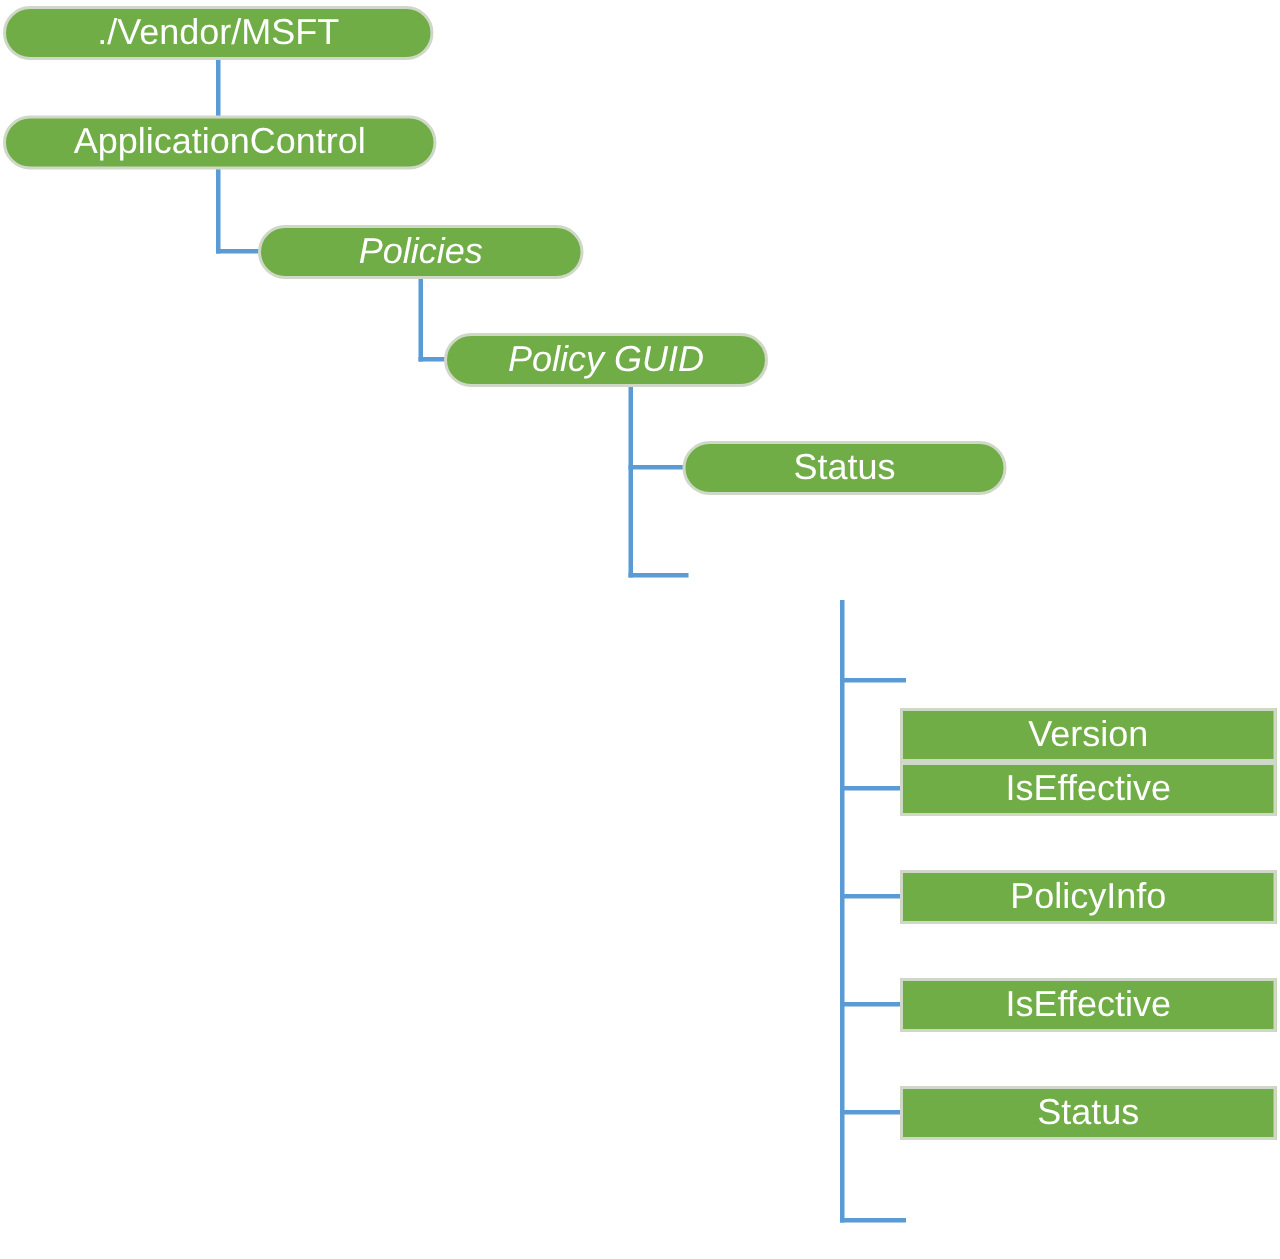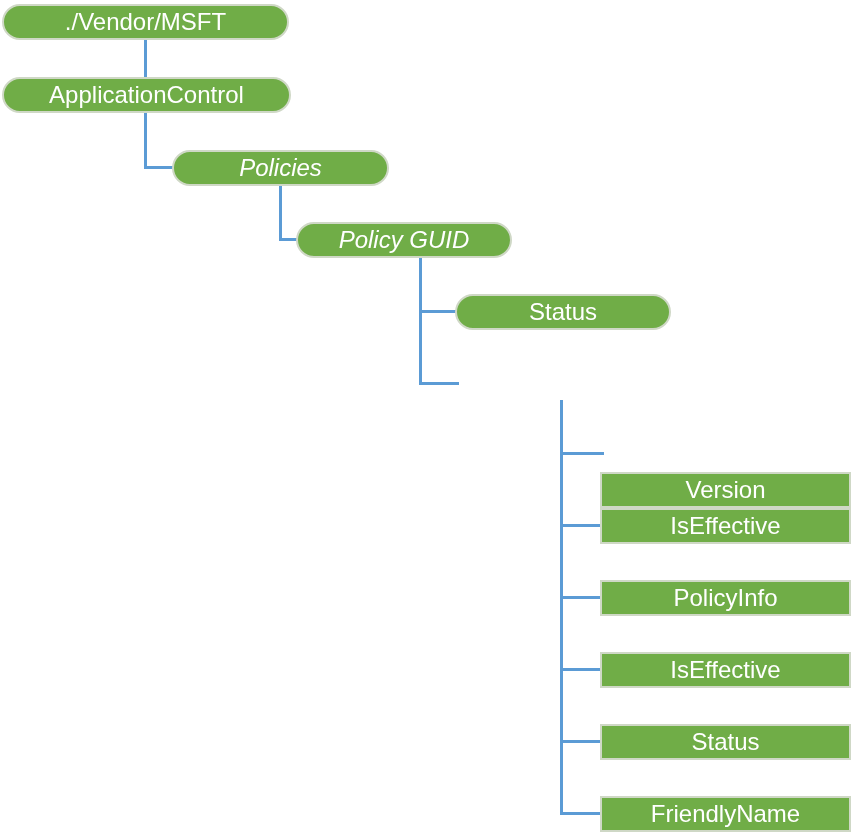--- a/index.html
+++ b/index.html
@@ -89,15 +89,14 @@
   <div class="node pill n-appcontrol">ApplicationControl</div>
   <div class="node pill n-policies">Policies</div>
   <div class="node pill n-policyguid italic">Policy GUID</div>
   <div class="node pill n-policy">Status</div>
 
   <div class="node leaf n-version">Version</div>
   <div class="node leaf n-iseffective">IsEffective</div>
   <div class="node leaf n-isdeployed">PolicyInfo</div>
   <div class="node leaf n-isauthorized">IsEffective</div>
   <div class="node leaf n-status">Status</div>
-  <div class="node leaf n-friendlyname">FriendlyName</div>
 
 </div>
 
 </body></html>

